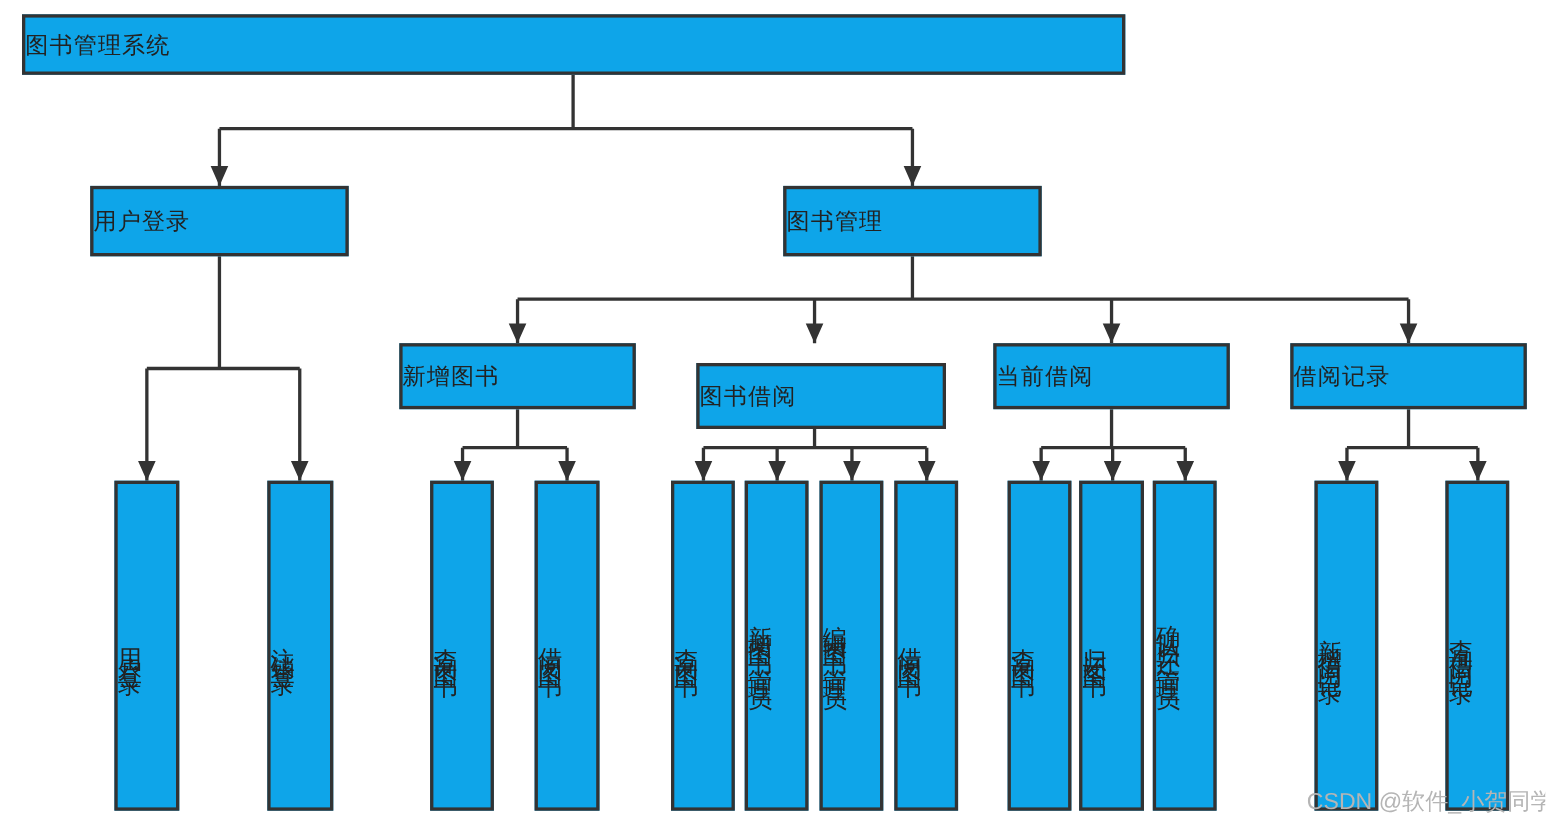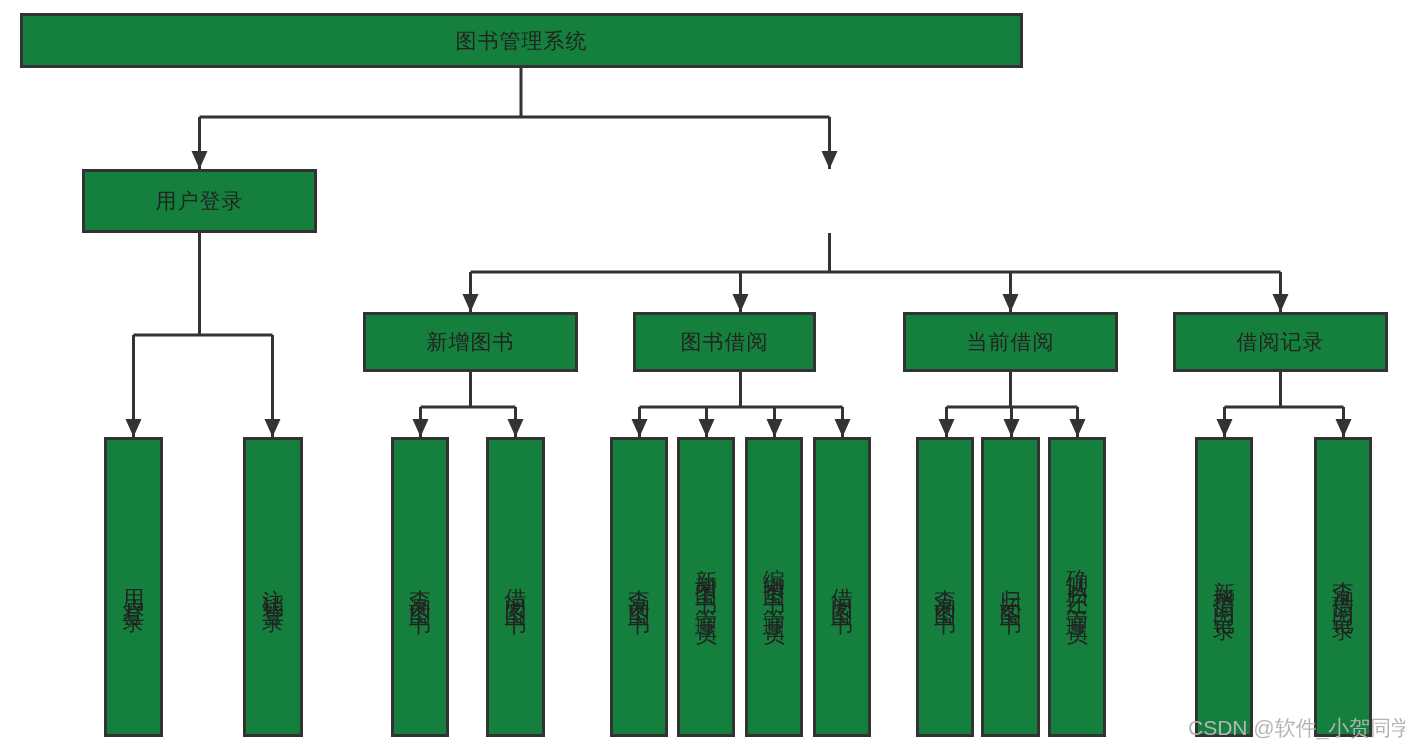--- a/index.html
+++ b/index.html
@@ -11,22 +11,22 @@
     position:relative;
     width:1405px;height:747px;
     background:#ffffff;
     font-family:"Liberation Sans","DejaVu Sans",sans-serif;
     overflow:hidden;
   }
   .connectors{position:absolute;left:0;top:0;width:1405px;height:747px;}
   .box{
     position:absolute;
     border:3px solid var(--line);
-    background:#15803d;
-    display:flex;align-items:center;justify-content:center;
+    background:#0ea5e9;
+    display:flex;align-items:center;justify-content:flex-start;
     box-sizing:border-box;
     color:#1f1f1f;
   }
   .hlabel{
     font-size:21px;
     letter-spacing:1px;
     white-space:nowrap;
     color:#222;
   }
   .leaf .vlabel{
@@ -79,25 +79,28 @@
              M1335.5 419 L1351.5 419 L1343.5 437 Z"></path>
   </svg>
 
   <div class="box" style="left:20px;top:13px;width:1003px;height:55px">
     <span class="hlabel">图书管理系统</span>
   </div>
 
   <div class="box" style="left:82px;top:169px;width:235px;height:64px">
     <span class="hlabel">用户登录</span>
   </div>
+  <div class="box" style="left:712px;top:169px;width:235px;height:64px">
+    <span class="hlabel">图书管理</span>
+  </div>
 
   <div class="box" style="left:363px;top:312px;width:215px;height:60px">
     <span class="hlabel">新增图书</span>
   </div>
-  <div class="box" style="left:633px;top:312px;width:183px;height:60px">
+  <div class="box" style="left:633px;top:330px;width:227px;height:60px">
     <span class="hlabel">图书借阅</span>
   </div>
   <div class="box" style="left:903px;top:312px;width:215px;height:60px">
     <span class="hlabel">当前借阅</span>
   </div>
   <div class="box" style="left:1173px;top:312px;width:215px;height:60px">
     <span class="hlabel">借阅记录</span>
   </div>
 
   <div class="box leaf" style="left:104px;top:437px;width:59px;height:300px">

